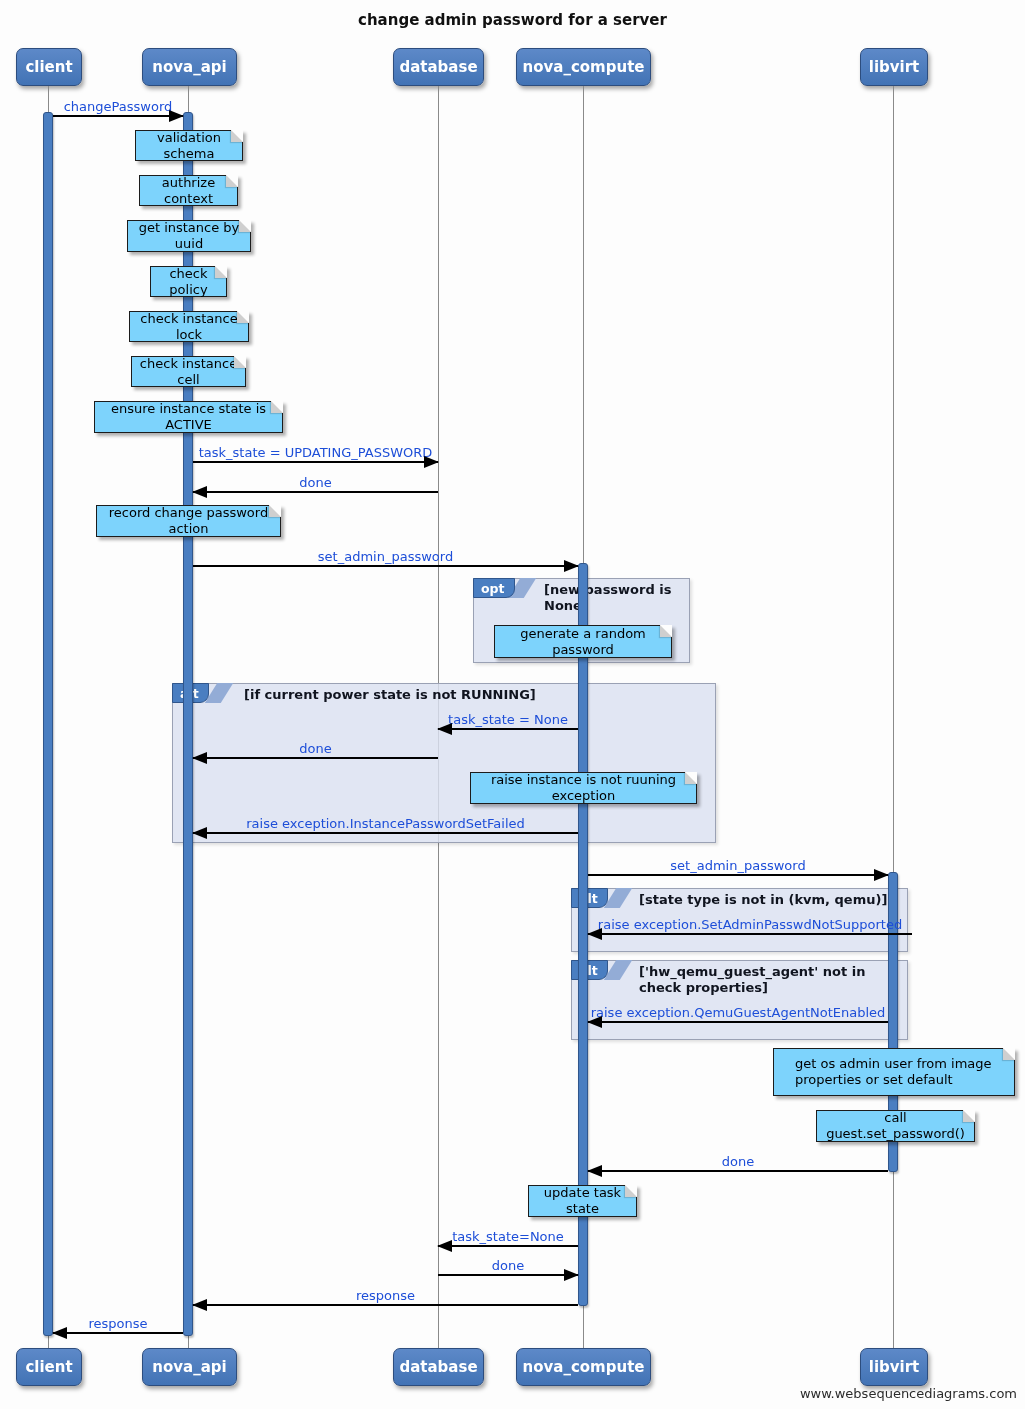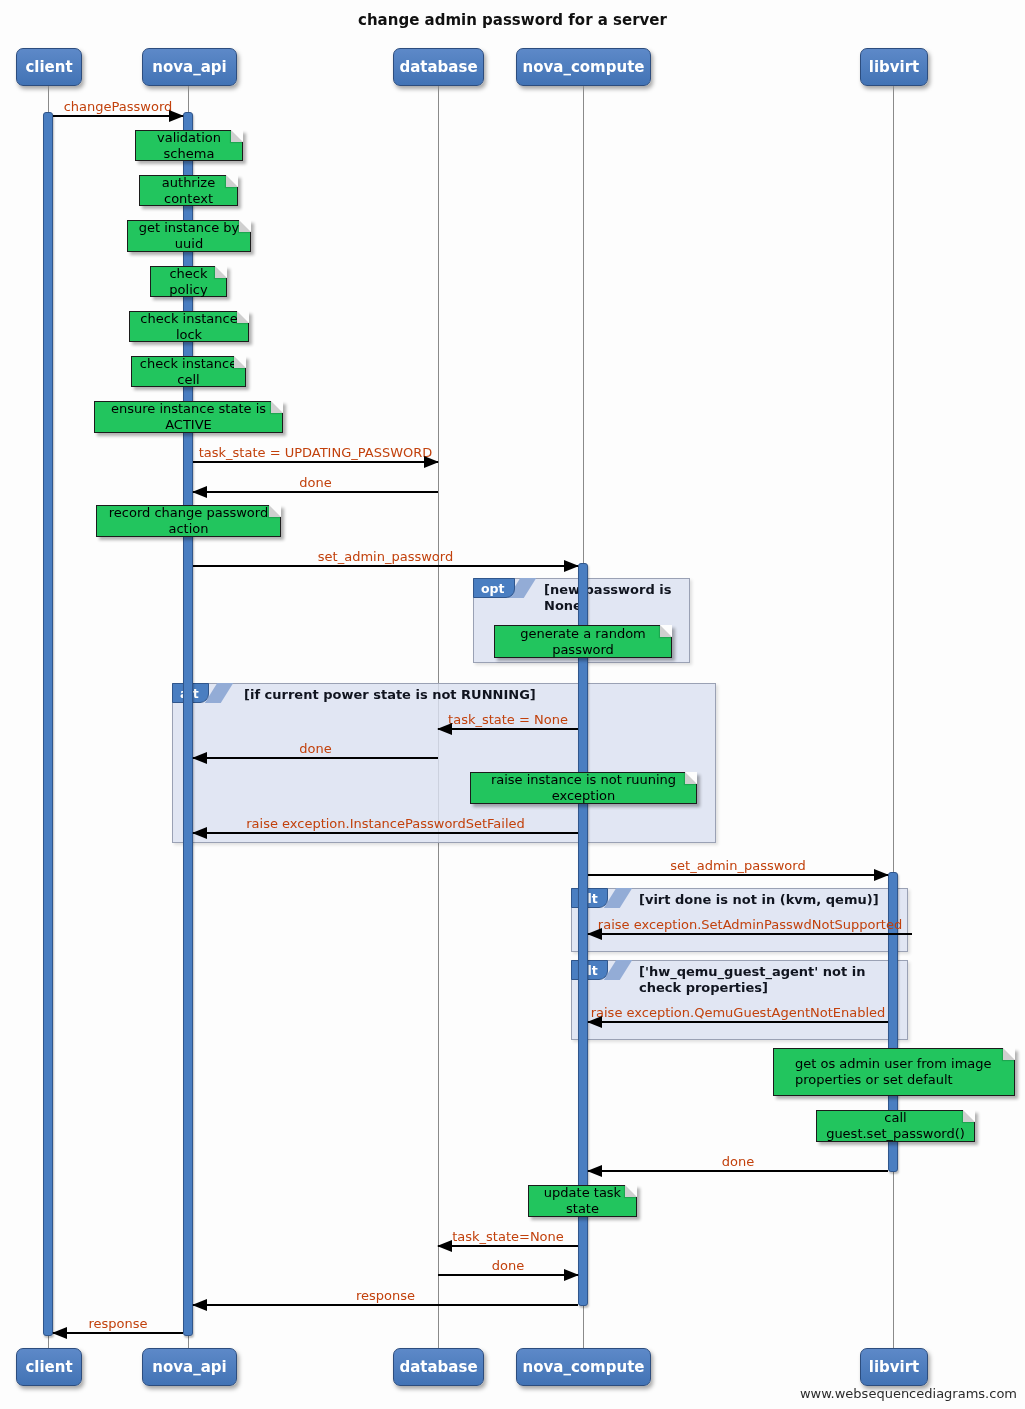--- a/index.html
+++ b/index.html
@@ -47,28 +47,28 @@
     z-index:4;
   }
   .frag-guard {
     position:absolute; font-size:13px; font-weight:bold; color:#10141f;
     line-height:16px; z-index:5;
   }
   .nowrap { white-space:nowrap; }
   .message { position:absolute; border-bottom:2px solid #000; z-index:7; }
   .msg-label {
     position:absolute; bottom:1px; left:0; width:100%;
-    text-align:center; font-size:13px; color:#c2410c; white-space:nowrap;
+    text-align:center; font-size:13px; color:#1d4ed8; white-space:nowrap;
   }
   .ah { position:absolute; width:0; height:0; bottom:-7px; }
   .ah-right { right:-1px; border-top:6px solid transparent; border-bottom:6px solid transparent; border-left:15px solid #000; }
   .ah-left  { left:-1px;  border-top:6px solid transparent; border-bottom:6px solid transparent; border-right:15px solid #000; }
   .note {
     position:absolute; box-sizing:border-box;
-    background:#22c55e; border:1px solid #1c1c1c;
+    background:#7dd3fc; border:1px solid #1c1c1c;
     box-shadow:3px 3px 3px rgba(0,0,0,0.3);
     font-size:13px; line-height:16px;
     display:flex; align-items:center; justify-content:center;
     text-align:center; padding:2px 4px; z-index:9;
   }
   .note-left { justify-content:flex-start; text-align:left; padding-left:21px; }
   .fold {
     position:absolute; top:-1px; right:-1px; width:0; height:0;
     border-style:solid; border-width:0 12px 12px 0;
     border-color:#fdfdfd #fdfdfd #cfcfcf #cfcfcf;
@@ -99,21 +99,21 @@
     <div class="frag-guard" style="left:70px;top:3px;width:130px;">[new password is None]</div>
   </div>
   <div class="fragment z-frag" style="left:172px;top:683px;width:544px;height:160px;">
     <div class="frag-tab-tail" style="left:38px;"></div>
     <div class="frag-tab">alt</div>
     <div class="frag-guard nowrap" style="left:71px;top:3px;">[if current power state is not RUNNING]</div>
   </div>
   <div class="fragment z-frag" style="left:571px;top:888px;width:337px;height:64px;">
     <div class="frag-tab-tail" style="left:38px;"></div>
     <div class="frag-tab">alt</div>
-    <div class="frag-guard nowrap" style="left:67px;top:3px;">[virt done is not in (kvm, qemu)]</div>
+    <div class="frag-guard nowrap" style="left:67px;top:3px;">[state type is not in (kvm, qemu)]</div>
   </div>
   <div class="fragment z-frag" style="left:571px;top:960px;width:337px;height:80px;">
     <div class="frag-tab-tail" style="left:38px;"></div>
     <div class="frag-tab">alt</div>
     <div class="frag-guard" style="left:67px;top:3px;width:248px;">['hw_qemu_guest_agent' not in check properties]</div>
   </div>
 
   <div class="activation z-act" style="left:43px;top:112px;height:1224px;"></div>
   <div class="activation z-act" style="left:183px;top:112px;height:1224px;"></div>
   <div class="activation z-act" style="left:578px;top:563px;height:743px;"></div>

